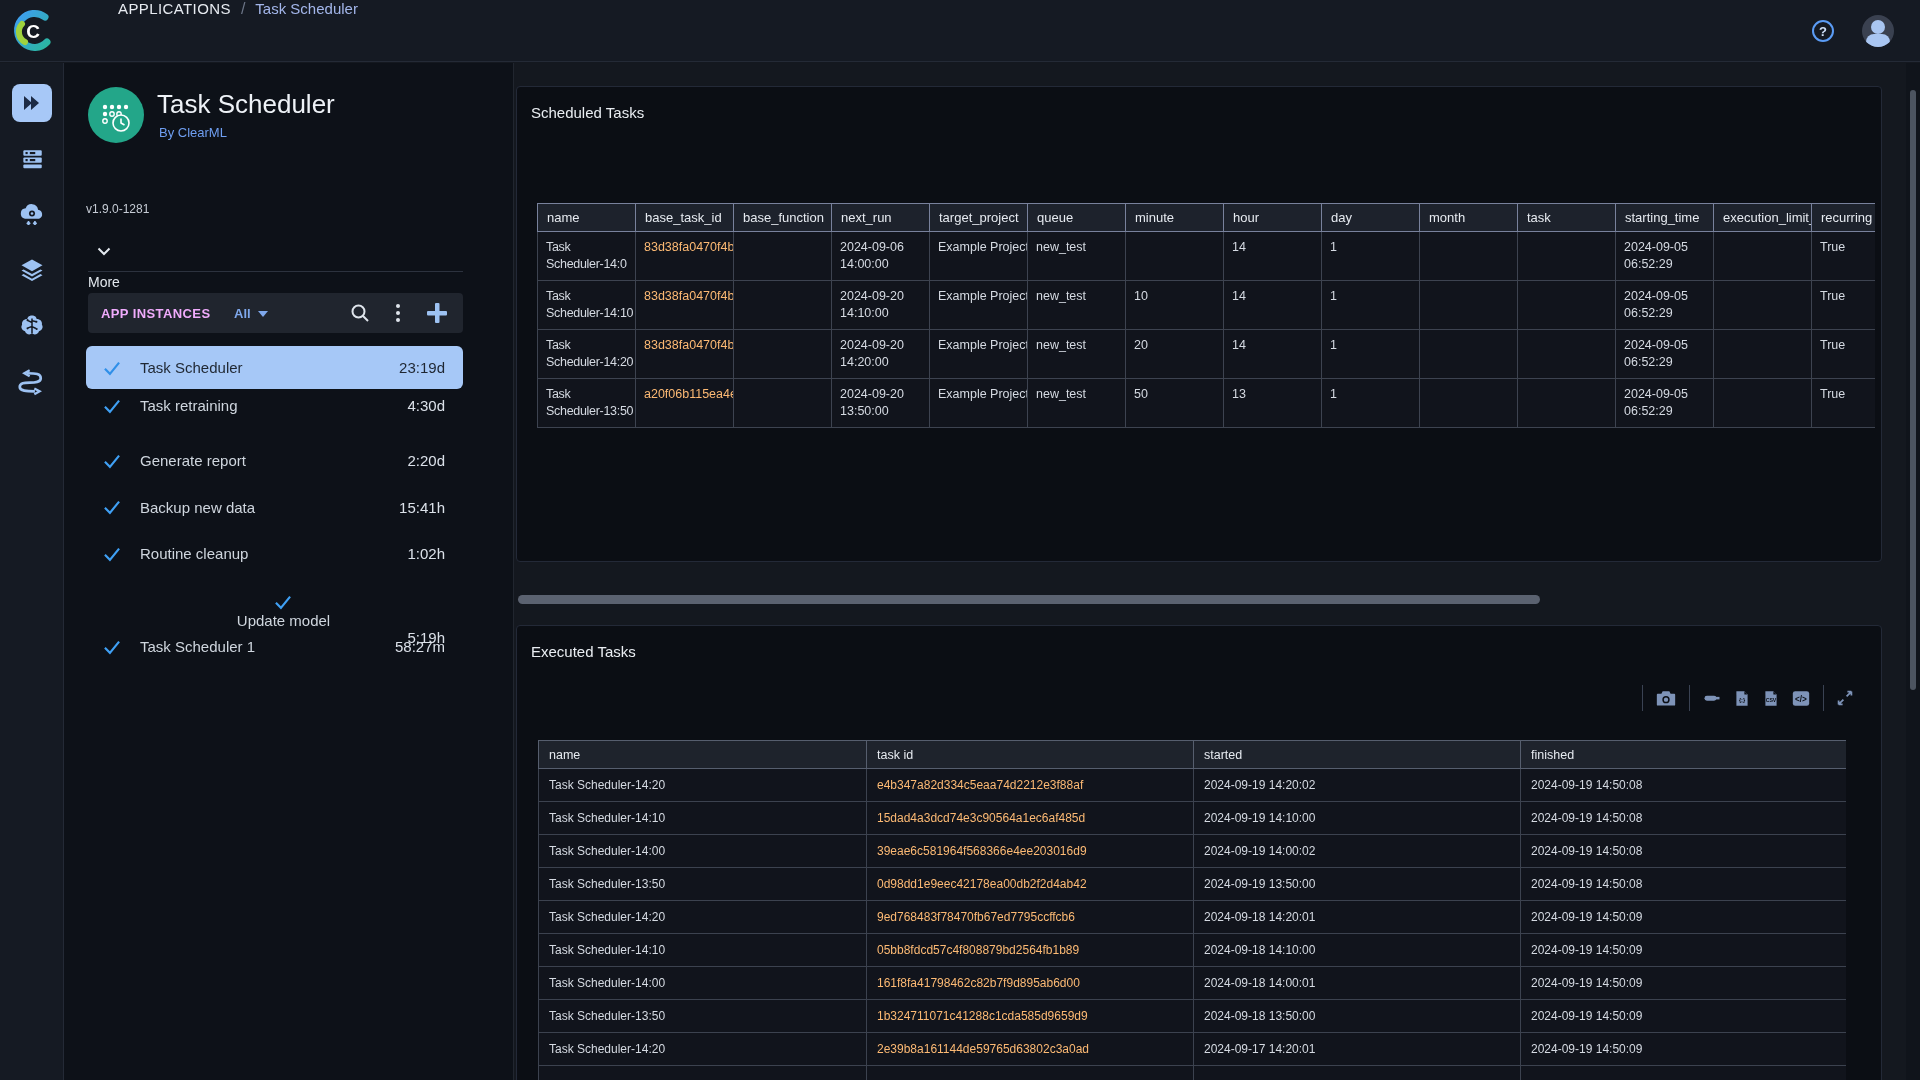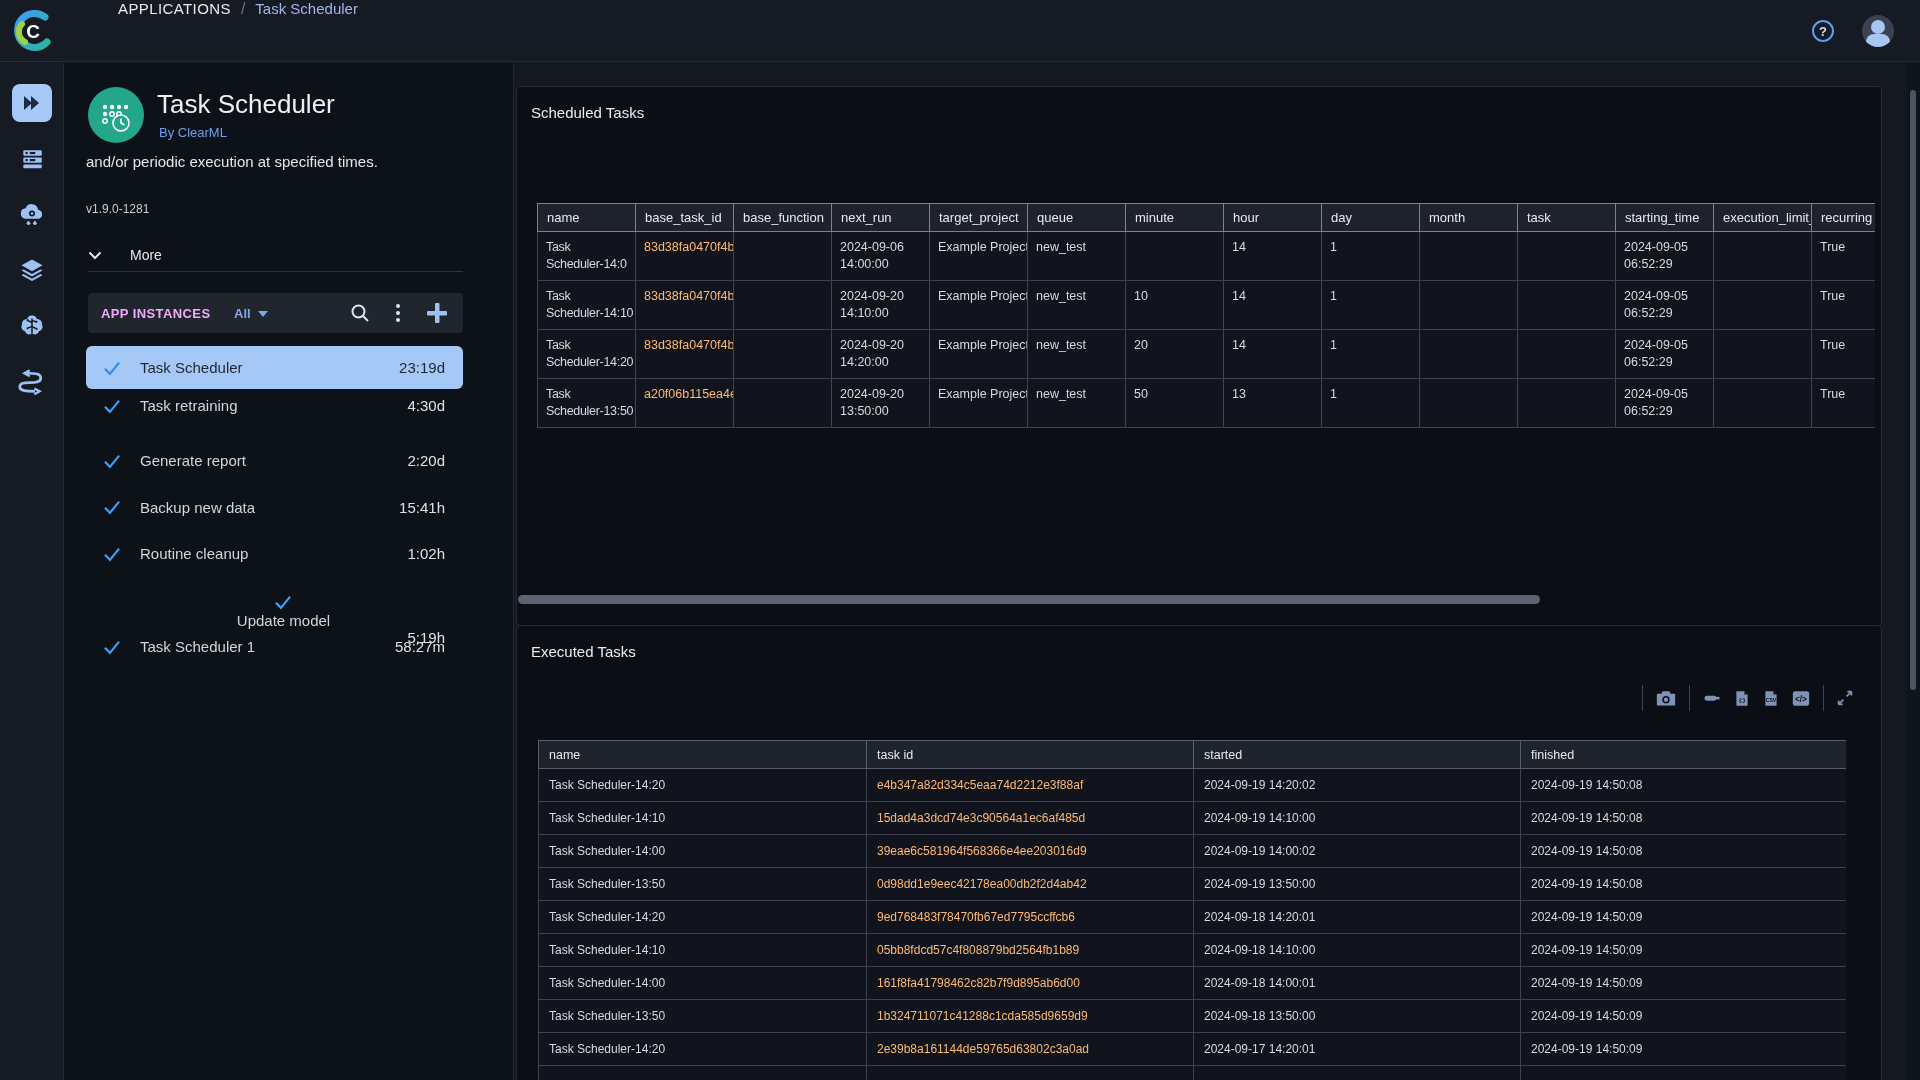--- a/index.html
+++ b/index.html
@@ -25,40 +25,40 @@
 .rail-ic { position:absolute; left:18px; width:28px; height:28px; display:flex; align-items:center; justify-content:center; }
 .rail-ic svg, .rail-tile svg { display:block; }
 
 
 #leftpanel { position:absolute; left:64px; top:63px; width:450px; bottom:0; background:#0d1118; border-right:1px solid #21262f; }
 #app-icon { position:absolute; left:24px; top:24px; width:56px; height:56px; }
 #app-title { position:absolute; left:93px; top:26px; font-size:26px; font-weight:500; color:#eef2f7; }
 #app-byline { position:absolute; left:95px; top:62px; font-size:13px; color:#6f9ff2; }
 #app-desc { position:absolute; left:22px; top:88px; width:416px; font-size:15px; line-height:21px; color:#e2e7ee; }
 #app-version { position:absolute; left:22px; top:139px; font-size:12px; color:#c6ccd5; }
-#more-row { position:absolute; left:24px; top:184px; display:flex; align-items:center; gap:28px; font-size:14px; color:#e3e8ee; }
+#more-row { position:absolute; left:24px; top:184px; display:flex; align-items:center; gap:18px; font-size:14px; color:#e3e8ee;flex-direction:column; }
 #more-divider { position:absolute; left:24px; top:208px; width:375px; height:1px; background:#2c323e; }
 #instances-bar { position:absolute; left:24px; top:230px; width:375px; height:40px; background:#20252e; border-radius:4px; }
 #instances-label { position:absolute; left:13px; top:13px; font-size:13px; font-weight:bold; letter-spacing:0.4px; color:#f0abfc; }
 #instances-filter { position:absolute; left:146px; top:13px; font-size:13px; font-weight:bold; color:#7fa8ec; display:flex; align-items:center; gap:7px; }
 #inst-search { position:absolute; left:261px; top:9px; width:22px; height:22px; }
 #inst-kebab { position:absolute; left:301px; top:9px; width:18px; height:22px; display:flex; align-items:center; justify-content:center; }
 #inst-plus { position:absolute; left:336px; top:6px; width:26px; height:28px; }
 #inst-list { position:absolute; left:22px; top:283px; width:377px; }
 .inst-row { position:absolute; left:0; width:377px; height:43px; border-radius:6px; display:flex; align-items:center; }
 .inst-row .chk { margin-left:16px; width:20px; height:20px; flex:none; }
 .inst-row .lbl { margin-left:18px; font-size:15px; color:#cfd6de; }
 .inst-row .tm { margin-left:auto; margin-right:18px; font-size:15px; color:#dbe1e9; }
 .inst-row.sel { background:#a6c8f7; }
 .inst-row.sel .lbl, .inst-row.sel .tm { color:#1f2732; }
 
 
 #main { position:absolute; left:515px; top:63px; width:1391px; bottom:0; background:#14181f; }
 .panel { position:absolute; left:1px; width:1366px; background:#0b0e14; border:1px solid #232937; border-radius:4px; }
-#sched-panel { top:23px; height:540px; }
+#sched-panel { top:23px; height:476px; }
 #exec-panel { top:562px; height:520px; }
 .panel-title { position:absolute; left:14px; top:17px; font-size:15px; color:#e9edf2; }
 
 
 #sched-wrap { position:absolute; left:20px; top:116px; width:1338px; height:229px; overflow:hidden; }
 table { border-collapse:collapse; table-layout:fixed; }
 #sched-table { width:1372px; }
 #sched-table col { width:98px; }
 #sched-table th { height:28px; background:#1d222c; border:1px solid #78819c; font-size:13px; font-weight:500; color:#e6eaf0; text-align:left; padding:0 6px 0 9px; white-space:nowrap; overflow:hidden; }
 #sched-table td { height:49px; background:#11141c; border:1px solid #3d4350; font-size:12.5px; color:#d5dae2; vertical-align:top; padding:7px 3px 0 8px; line-height:17px; overflow:hidden; }
@@ -172,21 +172,20 @@
         <circle cx="24" cy="27" r="2.2" fill="none" stroke="#fff" stroke-width="1.4"></circle>
         <circle cx="31" cy="27" r="2.2" fill="none" stroke="#fff" stroke-width="1.4"></circle>
       <circle cx="17" cy="34" r="2.2" fill="none" stroke="#fff" stroke-width="1.4"></circle>
     </g>
     <circle cx="33" cy="36" r="8" fill="#23a689" stroke="#ffffff" stroke-width="1.6"></circle>
     <path d="M33 31.5 l0 4.5 l3.5 2" stroke="#ffffff" stroke-width="1.6" fill="none"></path>
   </svg>
   <div id="app-title">Task Scheduler</div>
   <a id="app-byline">By ClearML</a>
   <div id="app-desc">
-      <div>and/or periodic execution at specified times.</div>
     </div>
   <div id="app-version">v1.9.0-1281</div>
   <div id="more-row">
     <svg width="14" height="9" viewBox="0 0 14 9">
         <path d="M1.5 1.5 L7 7 L12.5 1.5" stroke="#e3e8ee" stroke-width="2" fill="none"></path>
       </svg>
     <span>More</span>
   </div>
   <div id="more-divider"></div>
 

